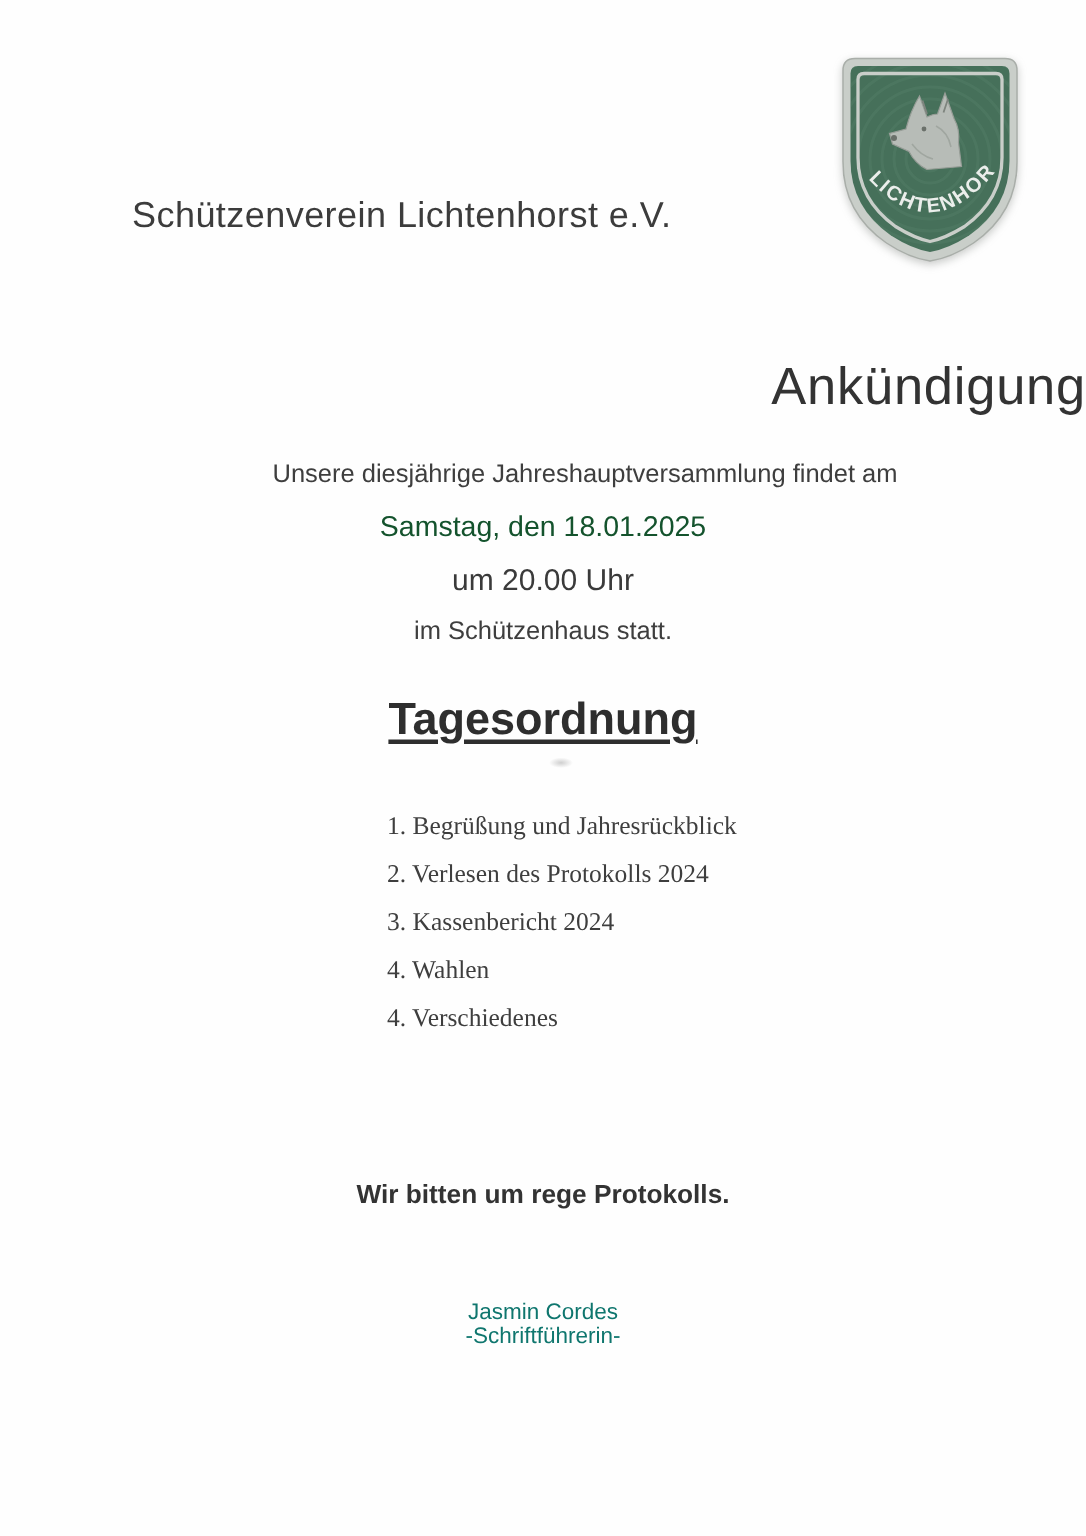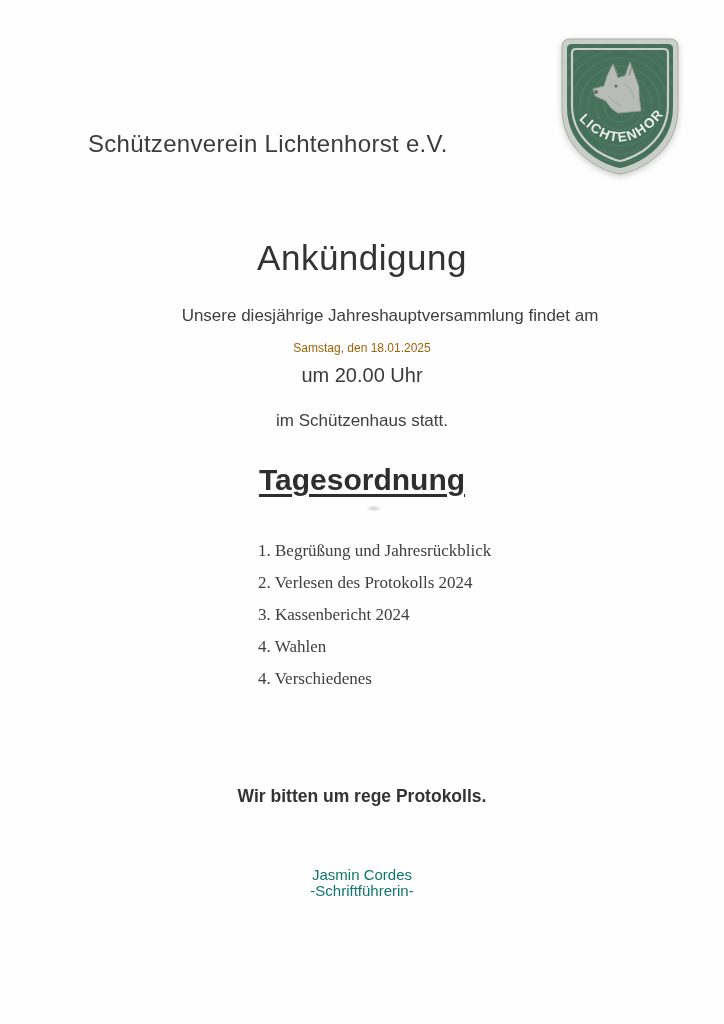--- a/index.html
+++ b/index.html
@@ -45,24 +45,25 @@
     text-align: center;
     margin: 0;
     white-space: nowrap;
   }
   .title {
     top: 238px;
     font-size: 35px;
     font-weight: 400;
     color: #333333;
     letter-spacing: 0.5px;
+    text-align: right;
   }
   .intro   { top: 306px; font-size: 17px; color: #3e3e3e; padding-left: 28px; }
-  .date    { top: 341px; font-size: 12px; color: #a16207; }
-  .time    { top: 364px; font-size: 20px; color: #3a3a3a; }
+  .date    { top: 341px; font-size: 19px; color: #14532d; }
+  .time    { top: 376px; font-size: 20px; color: #3a3a3a; }
   .loc     { top: 411px; font-size: 17px; color: #3e3e3e; }
   .agenda-heading {
     top: 463px;
     font-size: 30px;
     font-weight: 700;
     color: #2e2e2e;
     text-decoration: underline;
     text-decoration-thickness: 2.5px;
     text-underline-offset: 4px;
   }

